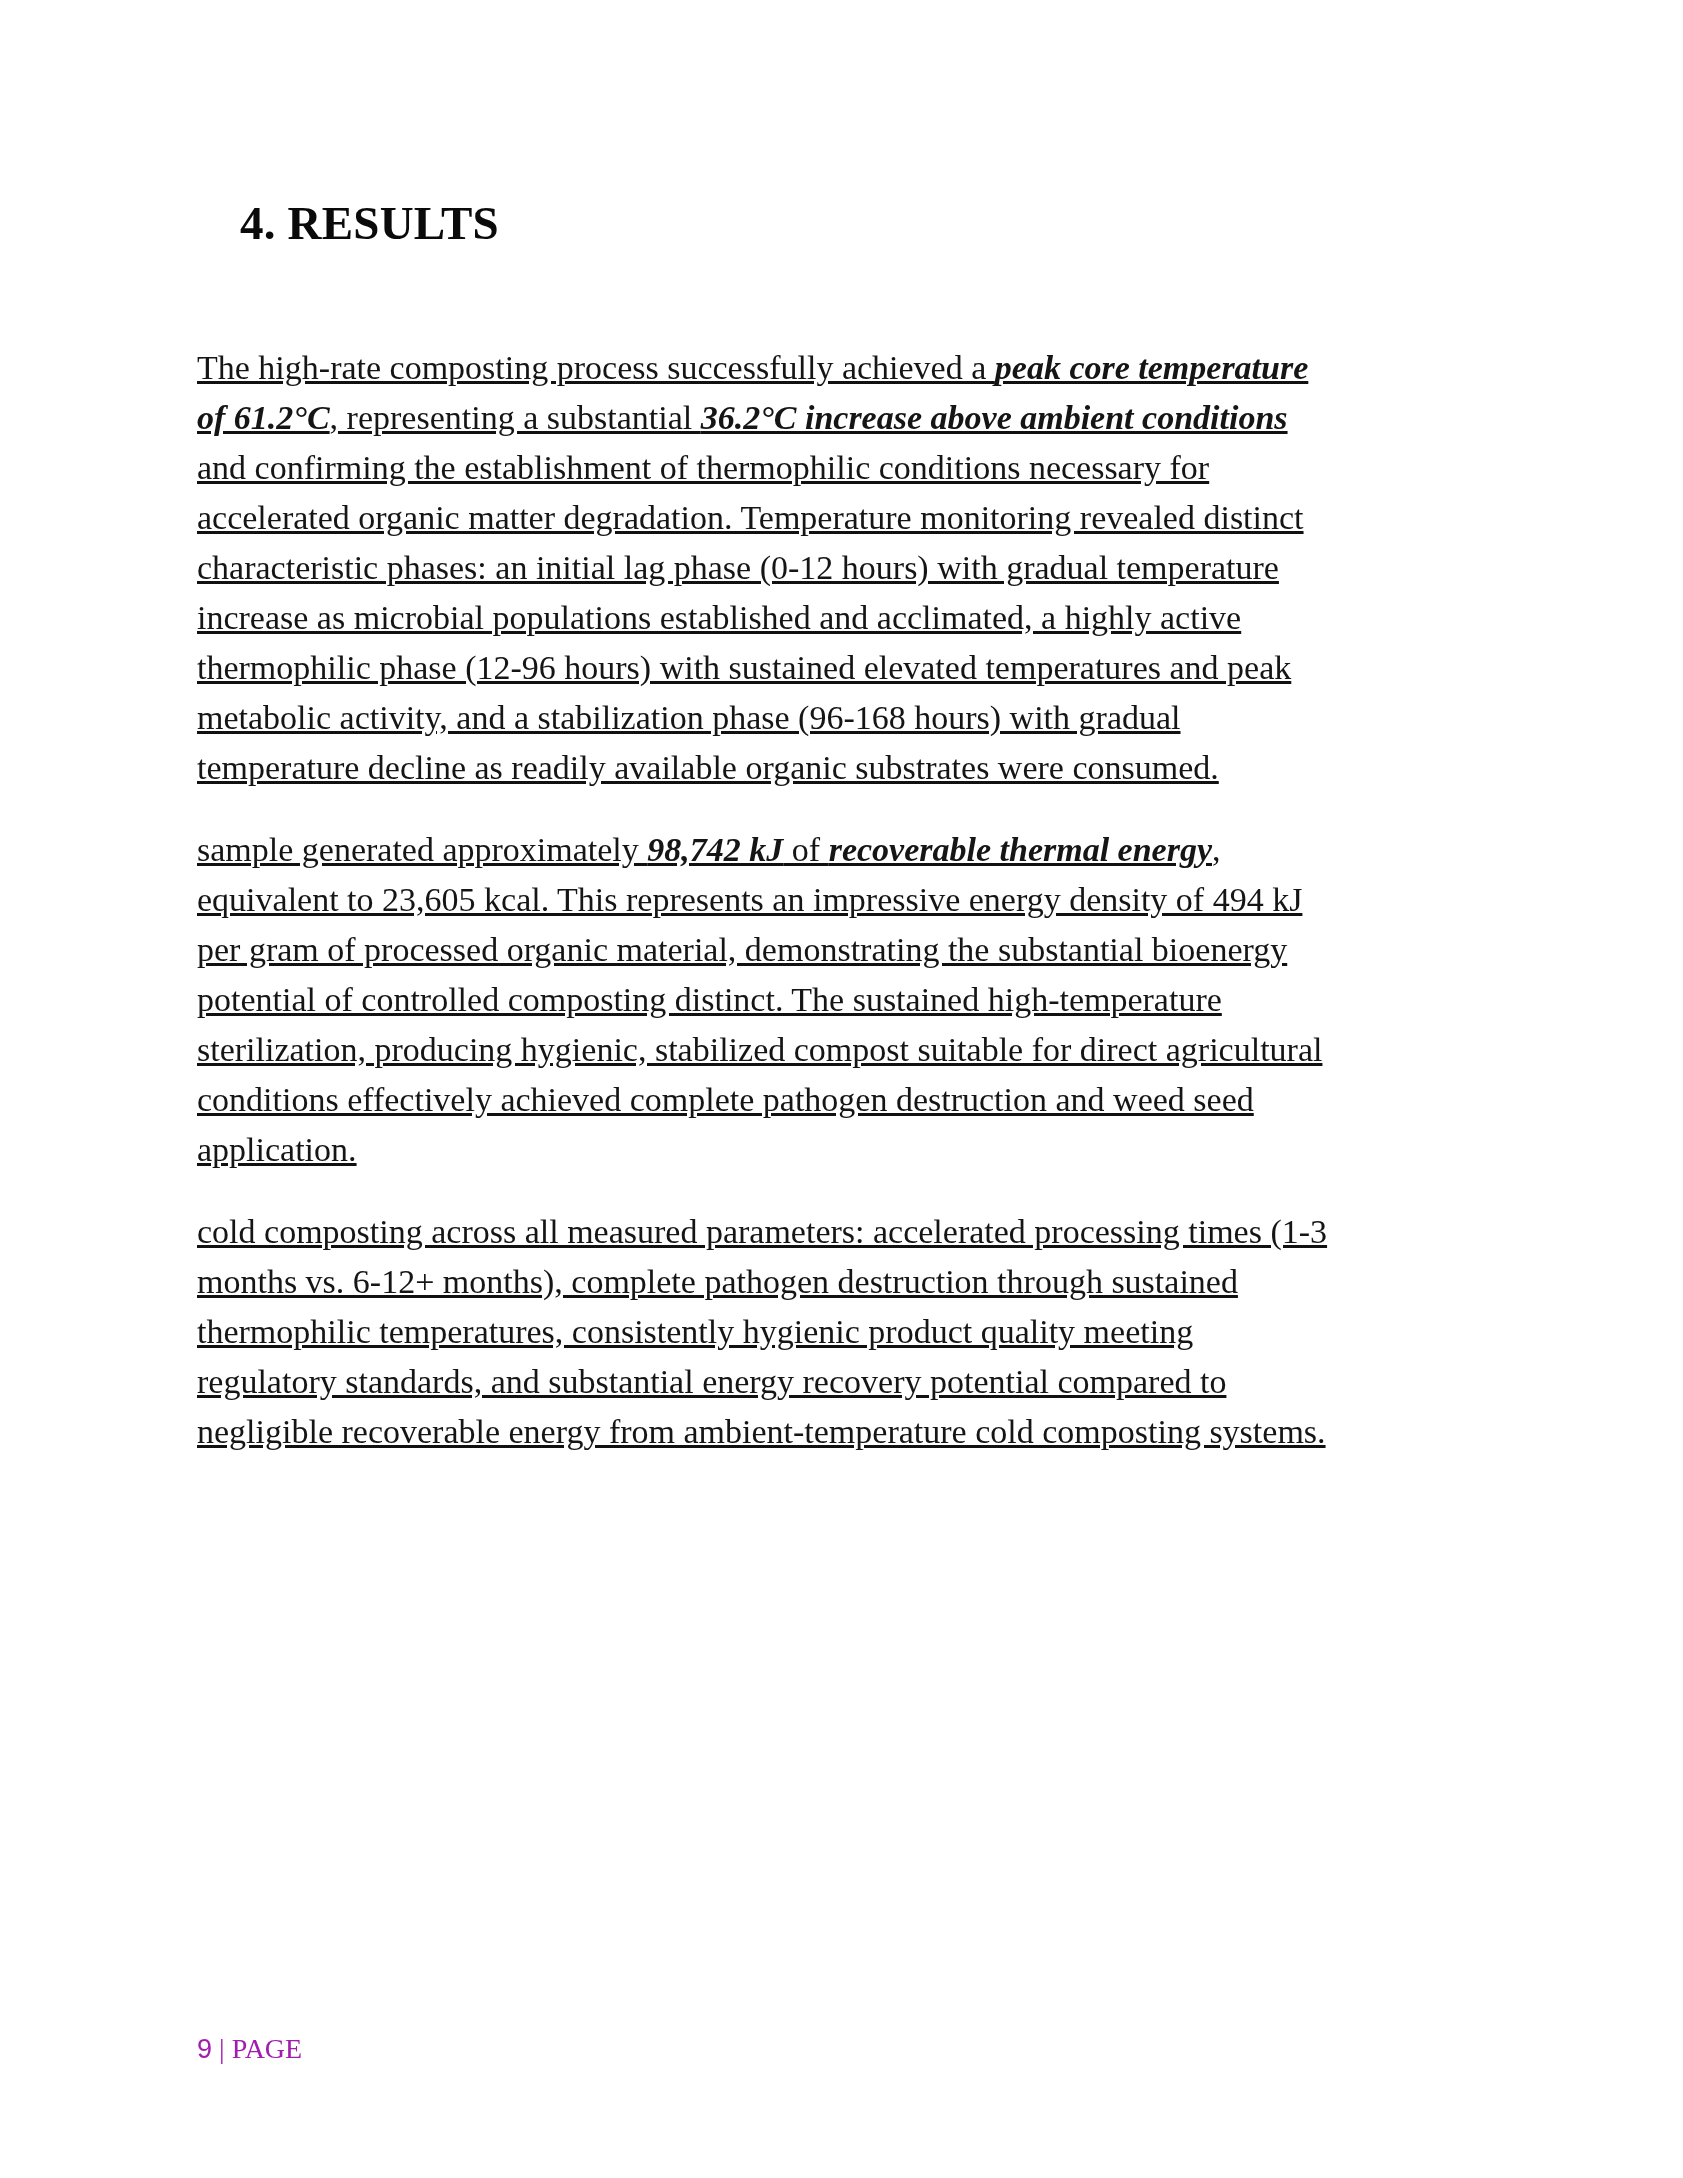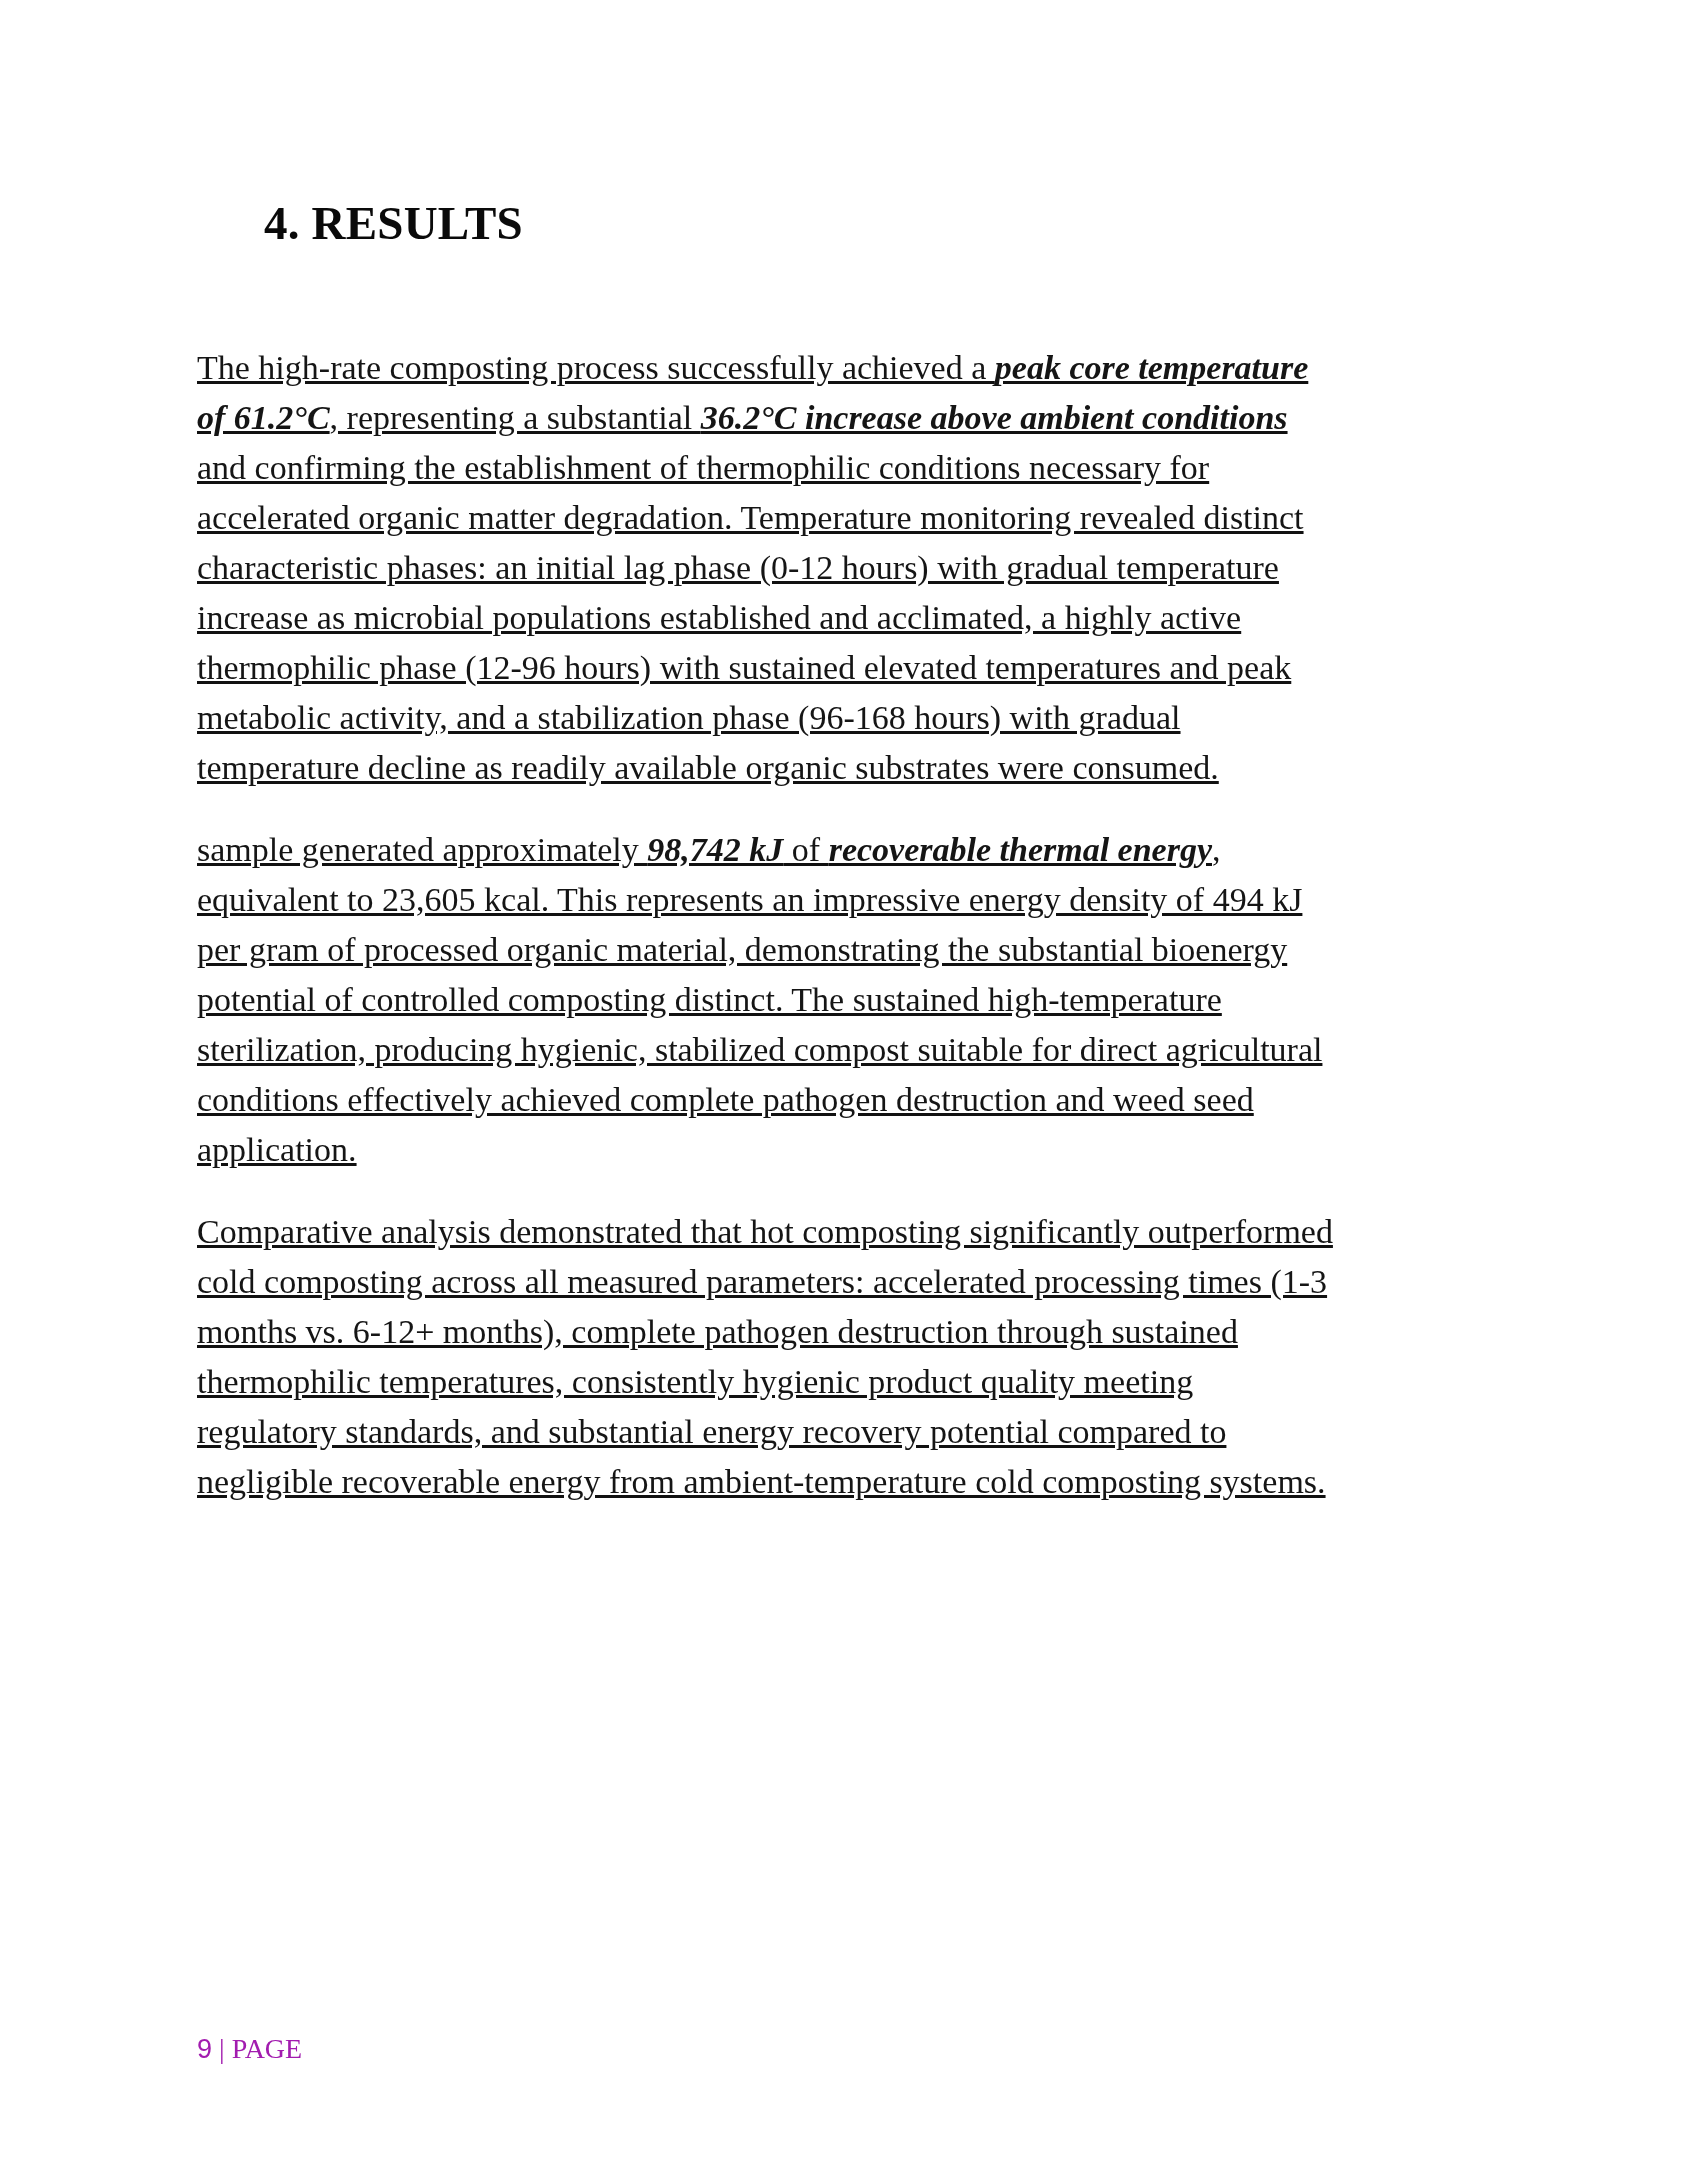--- a/index.html
+++ b/index.html
@@ -18,21 +18,21 @@
     .page {
       position: absolute;
       left: 0;
       top: 0;
       width: 1683px;
       height: 2178px;
       background: #ffffff;
     }
     .heading {
       position: absolute;
-      left: 264px;
+      left: 240px;
       top: 194px;
       margin: 0;
       font-family: "Liberation Serif", "DejaVu Serif", serif;
       font-weight: bold;
       font-size: 47px;
       line-height: 59px;
       letter-spacing: 0.2px;
       color: #0a0a0a;
     }
     .body-text {
@@ -96,21 +96,20 @@
     <p class="para">
         <span class="line"><span>sample generated approximately </span><span class="emph">98,742 kJ</span><span> of </span><span class="emph">recoverable thermal energy</span><span>,</span></span>
         <span class="line"><span>equivalent to 23,605 kcal. This represents an impressive energy density of 494 kJ</span></span>
         <span class="line"><span>per gram of processed organic material, demonstrating the substantial bioenergy</span></span>
         <span class="line"><span>potential of controlled composting distinct. The sustained high-temperature</span></span>
         <span class="line"><span>sterilization, producing hygienic, stabilized compost suitable for direct agricultural</span></span>
         <span class="line"><span>conditions effectively achieved complete pathogen destruction and weed seed</span></span>
         <span class="line"><span>application.</span></span>
       </p>
     <p class="para">
-        <span class="line"><span>Comparative analysis demonstrated that hot composting significantly outperformed</span></span>
         <span class="line"><span>cold composting across all measured parameters: accelerated processing times (1-3</span></span>
         <span class="line"><span>months vs. 6-12+ months), complete pathogen destruction through sustained</span></span>
         <span class="line"><span>thermophilic temperatures, consistently hygienic product quality meeting</span></span>
         <span class="line"><span>regulatory standards, and substantial energy recovery potential compared to</span></span>
         <span class="line"><span>negligible recoverable energy from ambient-temperature cold composting systems.</span></span>
       </p>
   </div>
 
   <div class="footer">
     <span class="page-num">9</span><span class="page-label"> | </span><span class="page-label">PAGE</span>

